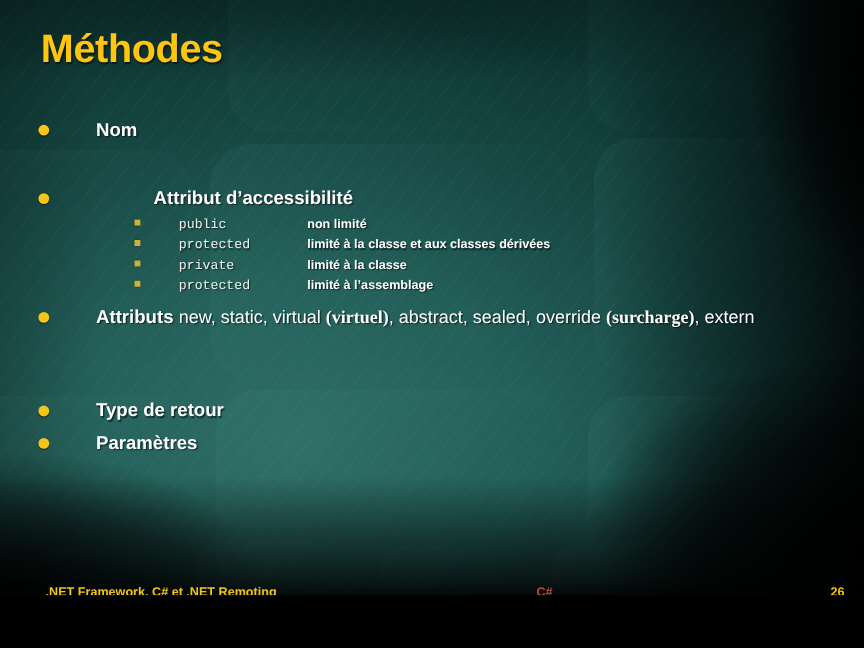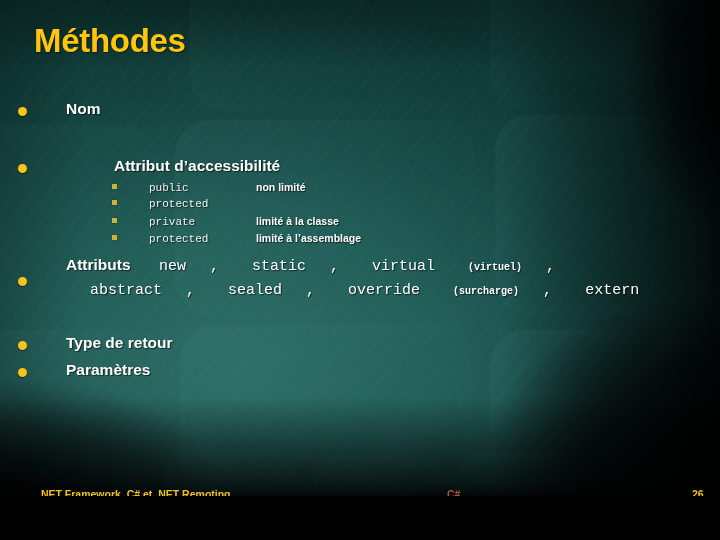--- a/index.html
+++ b/index.html
@@ -62,23 +62,23 @@
     font-size: 33px;
     font-weight: bold;
     color: #ffc50f;
     letter-spacing: -0.3px;
     text-shadow: 1px 1px 1px rgba(0,0,0,0.55);
     white-space: nowrap;
   }
 
   .l1-row {
     position: absolute;
-    left: 18px;
+    left: 32px;
     display: flex;
-    align-items: center;
+    align-items: flex-start;
   }
   .dot {
     width: 9px;
     height: 9px;
     border-radius: 50%;
     background: #f5c518;
     margin-top: 6px;
     flex: 0 0 auto;
     box-shadow: 0 1px 1px rgba(0,0,0,0.5);
   }
@@ -132,29 +132,28 @@
   .desc {
     font-size: 10.5px;
     font-weight: bold;
     color: #ffffff;
     text-shadow: 1px 1px 1px rgba(0,0,0,0.6);
     white-space: nowrap;
   }
 
   
   .mono {
-    font-family: Liberation Mono, monospace;
+    font-family: Liberation Sans, sans-serif;
     font-weight: normal;
     font-size: 15px;
-    margin-left: 24px;
   }
   .sans-b {
-    font-family: Liberation Mono, monospace;
-    font-weight: bold;
-    font-size: 10px;
+    font-family: Liberation Serif, serif;
+    font-weight: bold;
+    font-size: 15px;
   }
 
   
   #footer {
     position: absolute;
     left: 0;
     right: 0;
     top: 488px;
     height: 28px;
   }
@@ -208,20 +207,21 @@
 
     <div id="acc-table">
       <div class="acc-row">
         <span class="sq"></span>
         <span class="kw">public</span>
         <span class="desc">non limité</span>
       </div>
       <div class="acc-row">
         <span class="sq"></span>
         <span class="kw">protected</span>
+        <span class="desc">limité à la classe et aux classes dérivées</span>
       </div>
       <div class="acc-row">
         <span class="sq"></span>
         <span class="kw">private</span>
         <span class="desc">limité à la classe</span>
       </div>
       <div class="acc-row">
         <span class="sq"></span>
         <span class="kw">protected</span>
         <span class="desc">limité à l’assemblage</span>

